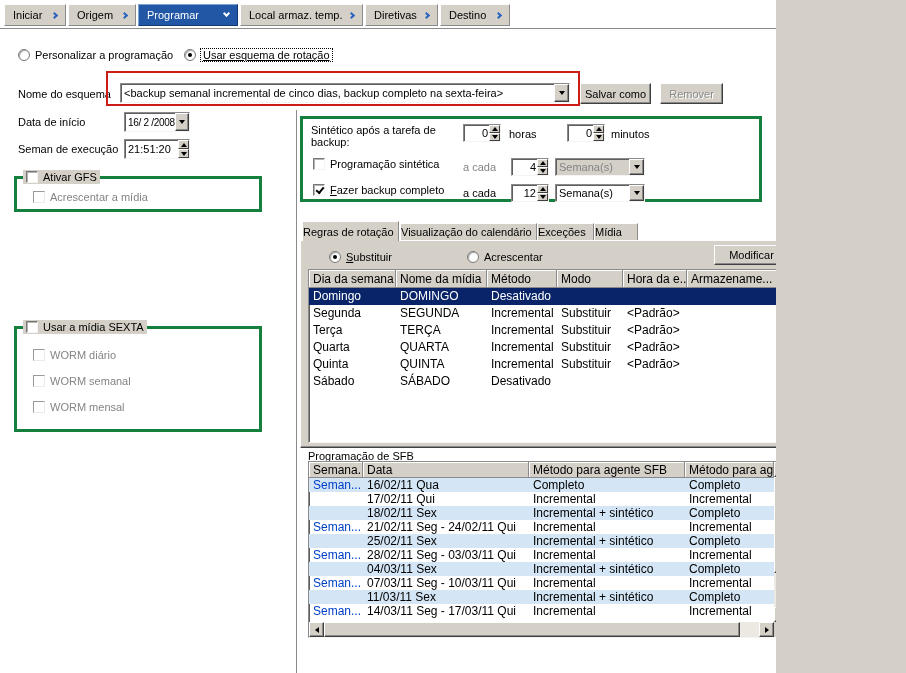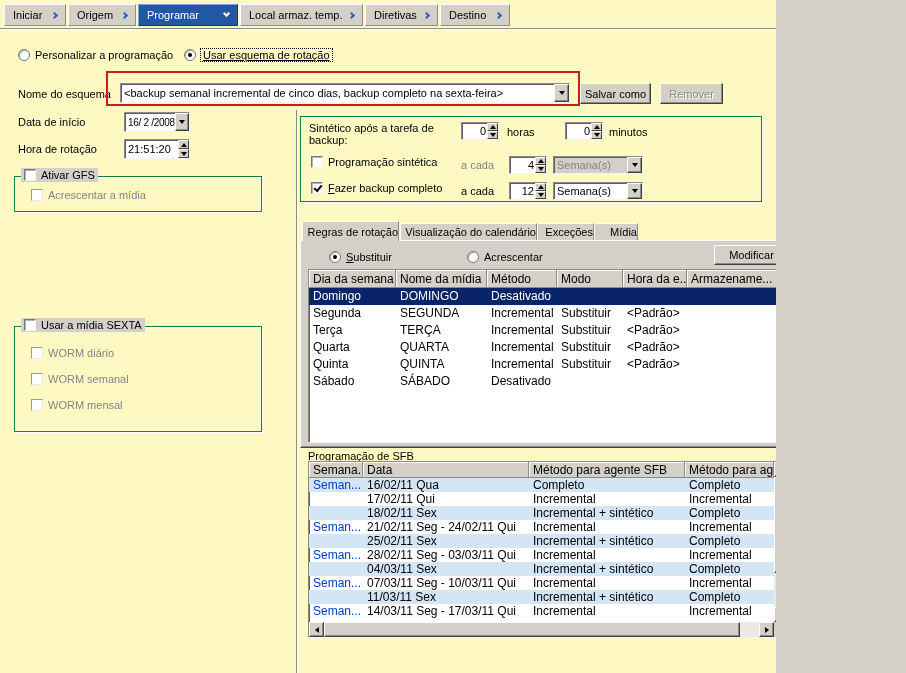--- a/index.html
+++ b/index.html
@@ -1,17 +1,17 @@
 <!DOCTYPE html>
 <html><head>
 <meta charset="utf-8">
 <style>
 *{margin:0;padding:0;box-sizing:border-box}
 body{font-family:"Liberation Sans","DejaVu Sans",sans-serif;background:#d4d0c8}
-.screen{position:relative;width:776px;height:673px;background:#fef9c3;font-size:11px;color:#000;overflow:hidden}
+.screen{position:relative;width:776px;height:673px;background:#ffffff;font-size:11px;color:#000;overflow:hidden}
 .abs{position:absolute}
 .row{display:flex;align-items:center;gap:5px;white-space:nowrap}
 .lbl{position:absolute;white-space:nowrap}
 .dis{color:#848484}
 .wtab{height:22px;display:flex;align-items:center;justify-content:space-between;gap:6px;padding:0 8px;background:#d4d0c8;border:1px solid;border-color:#fdfdfd #8a8a8a #8a8a8a #fdfdfd;cursor:pointer;white-space:nowrap}
 .wtab.active{background:#2157a4;color:#fff;border-color:#7da2d6 #123a75 #123a75 #7da2d6}
 .chev{width:5px;height:5px;border-right:2px solid #2a62c0;border-bottom:2px solid #2a62c0;transform:rotate(-45deg);flex:none}
 .wtab.active .chev{border-color:#fff;transform:rotate(45deg);margin-top:-3px}
 .rd{width:12px;height:12px;flex:none;border-radius:50%;background:#fff;border:1px solid #787878;box-shadow:inset 1px 1px 1px #a8a8a8;position:relative}
 .rd.checked::after{content:"";position:absolute;left:3px;top:3px;width:4px;height:4px;border-radius:50%;background:#000}
@@ -23,24 +23,24 @@
 .acc::first-letter{text-decoration:underline}
 .btn{position:absolute;display:flex;align-items:center;justify-content:center;background:#d4d0c8;border:1px solid;border-color:#fdfdfd #404040 #404040 #fdfdfd;box-shadow:inset -1px -1px 0 #8a8a8a;cursor:pointer;white-space:nowrap}
 .btn.disabled{color:#8a8a8a;text-shadow:1px 1px 0 #fff}
 .field{position:absolute;display:flex;align-items:stretch;background:#fff;border:1px solid;border-color:#8a8a8a #f4f4f4 #f4f4f4 #8a8a8a;box-shadow:inset 1px 1px 0 #5f5f5f;overflow:hidden;white-space:nowrap}
 .field .txt{flex:1;overflow:hidden;align-self:center;padding:0 3px}
 .field.num .txt{text-align:right;padding-right:1px}
 .field.disf{background:#d4d0c8;color:#848484}
 .drop{width:15px;flex:none;background:#d4d0c8;border:1px solid;border-color:#fdfdfd #404040 #404040 #fdfdfd;box-shadow:inset -1px -1px 0 #8a8a8a;display:flex;align-items:center;justify-content:center;cursor:pointer}
 .spin{width:11px;flex:none;display:flex;flex-direction:column}
 .sb{flex:1;background:#d4d0c8;border:1px solid;border-color:#fdfdfd #404040 #404040 #fdfdfd;display:flex;align-items:center;justify-content:center;cursor:pointer}
-.group{position:absolute;border:1px solid #15803d;box-shadow:inset 1px 1px 0 #fff,1px 1px 0 #fff}
+.group{position:absolute;border:3px solid #15803d;box-shadow:inset 1px 1px 0 #fff,1px 1px 0 #fff}
 .legend{position:absolute;background:#d4d0c8;display:flex;align-items:center;gap:5px;padding:0 3px;white-space:nowrap;height:14px}
 .ck{position:absolute;display:flex;align-items:center;gap:5px;white-space:nowrap}
-.rtab{position:absolute;display:flex;align-items:center;justify-content:flex-end;background:#d4d0c8;border:1px solid;border-color:#fdfdfd #8a8a8a #d4d0c8 #fdfdfd;border-bottom:none;cursor:pointer;white-space:nowrap;overflow:hidden}
+.rtab{position:absolute;display:flex;align-items:center;justify-content:flex-start;background:#d4d0c8;border:1px solid;border-color:#fdfdfd #8a8a8a #d4d0c8 #fdfdfd;border-bottom:none;cursor:pointer;white-space:nowrap;overflow:hidden}
 .rtab.active{z-index:3}
 .panel{position:absolute;background:#d4d0c8;border:1px solid;border-color:#fdfdfd #404040 #404040 #fdfdfd;box-shadow:inset -1px -1px 0 #8a8a8a}
 .tblwrap{position:absolute;background:#fff;border:1px solid;border-color:#8a8a8a #f4f4f4 #f4f4f4 #8a8a8a;box-shadow:inset 1px 1px 0 #5f5f5f;overflow:hidden}
 table.grid{border-collapse:separate;border-spacing:0;table-layout:fixed;width:100%;font-size:12px}
 .grid th{background:#d4d0c8;font-weight:400;text-align:left;padding:0 4px;border-right:1px solid #8a8a8a;border-bottom:1px solid #8a8a8a;box-shadow:inset 1px 1px 0 #fff;height:18px;overflow:hidden;white-space:nowrap}
 .grid td{padding:0 4px;height:17px;line-height:17px;overflow:hidden;white-space:nowrap}
 tr.sel td{background:#0a246a;color:#fff}
 .sfbgrid{font-size:10.5px}
 .sfbgrid th{height:16px}
 .sfbgrid td{height:14px;line-height:14px}
@@ -116,21 +116,21 @@
       <span>Remover</span>
     </div>
 
   <span class="lbl" style="left:18px;top:116px">Data de início</span>
   <div class="field" style="left:124px;top:112px;width:66px;height:20px;font-size:10px;letter-spacing:-0.3px">
     <span class="txt">16/ 2 /2008</span>
     <span class="drop" style="width:14px">
         <span class="tri t-d"></span>
       </span>
   </div>
-  <span class="lbl" style="left:18px;top:143px">Hora de rotação</span>
+  <span class="lbl" style="left:18px;top:143px">Seman de execução</span>
   <div class="field" style="left:124px;top:139px;width:66px;height:20px">
     <span class="txt">21:51:20</span>
     <span class="spin">
         <span class="sb">
           <span class="tri t-u"></span>
         </span>
         <span class="sb">
           <span class="tri t-d"></span>
         </span>
       </span>

